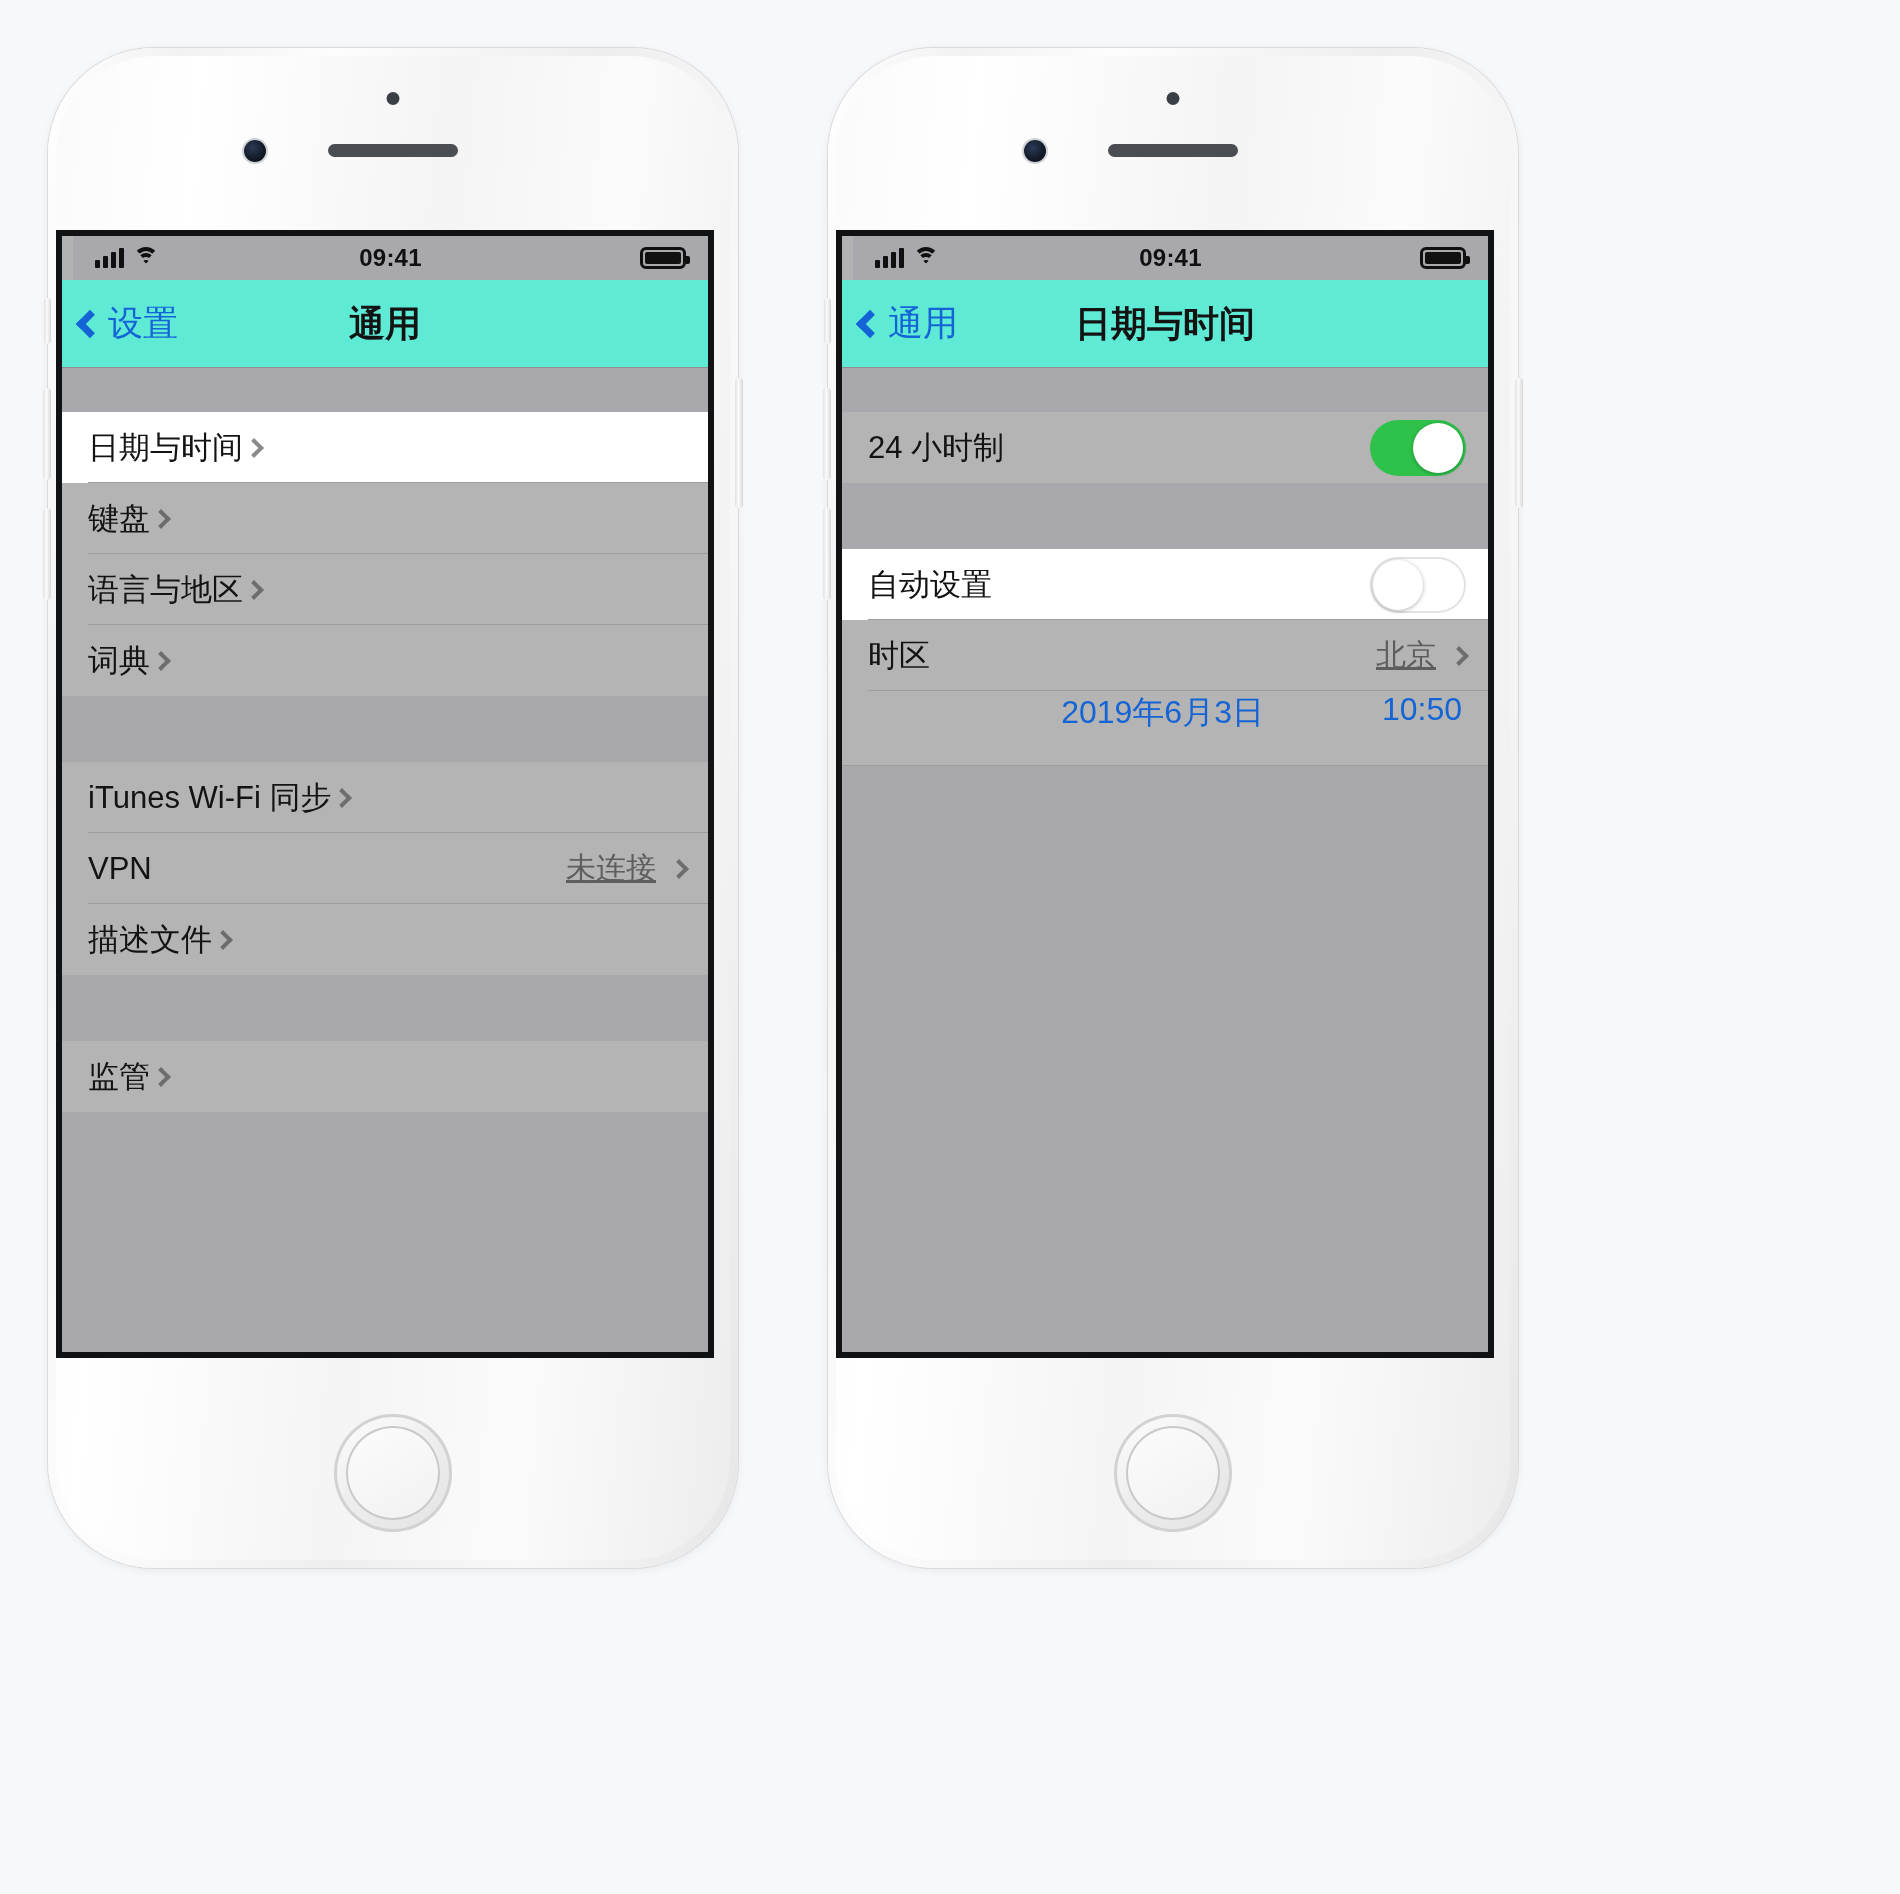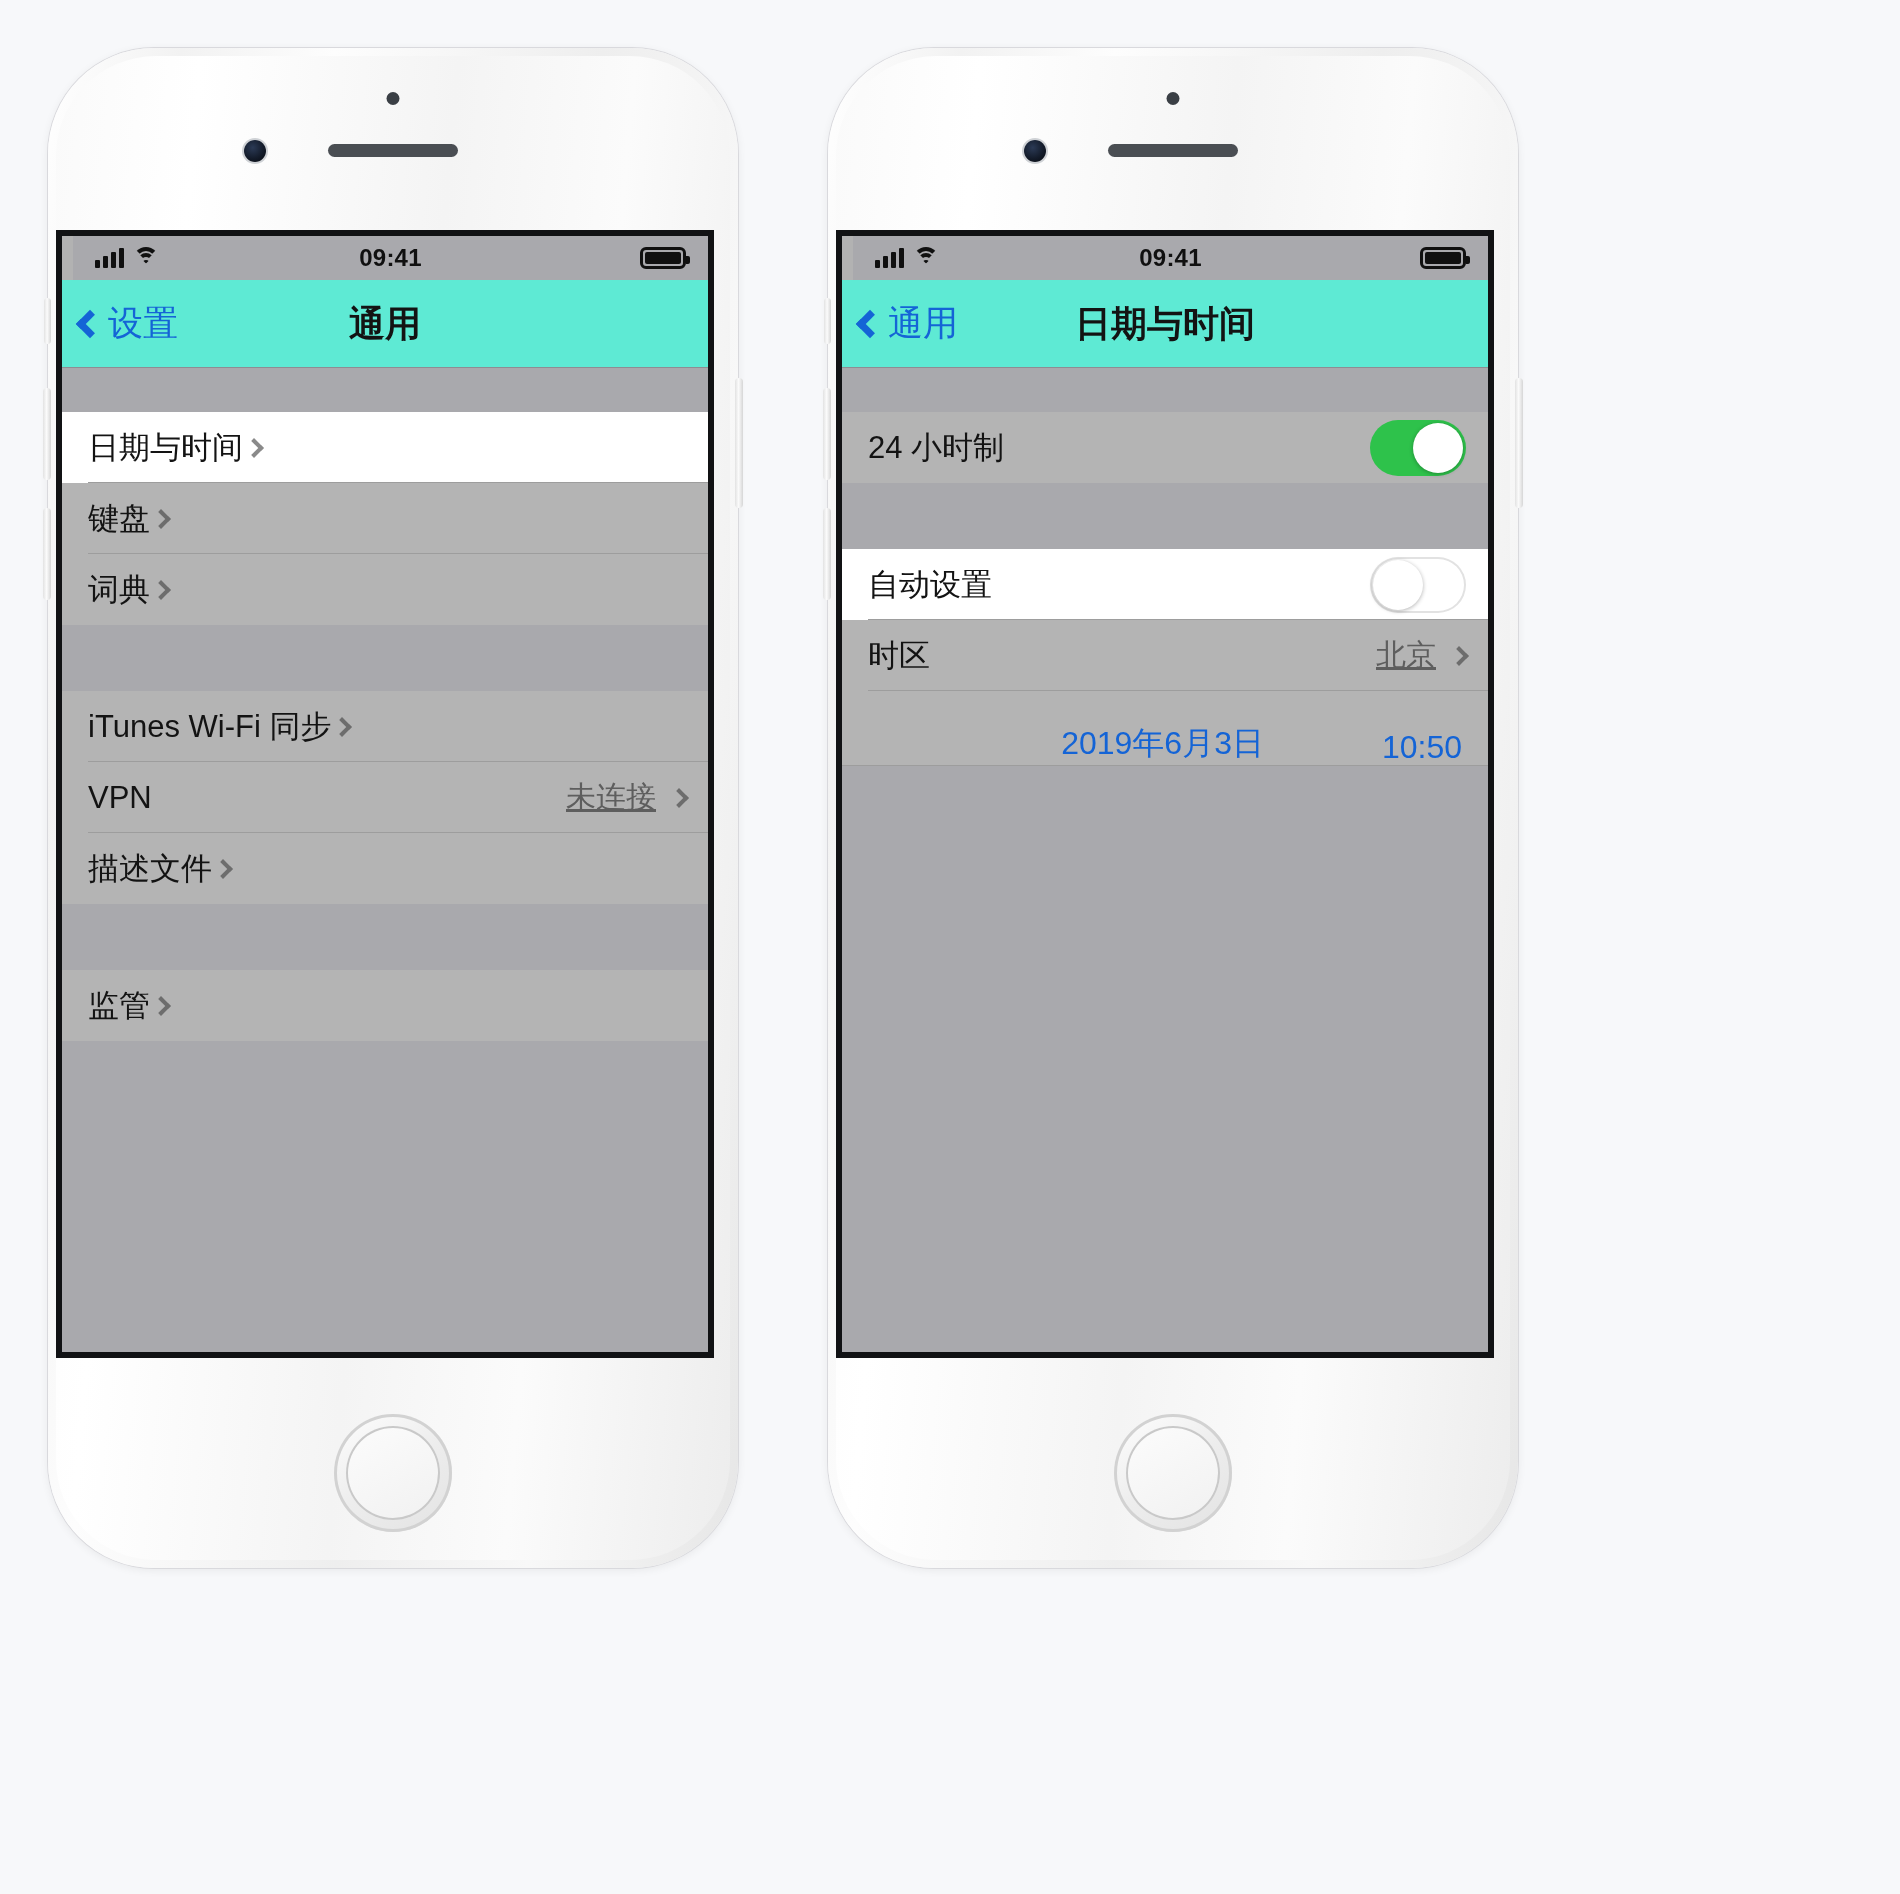--- a/index.html
+++ b/index.html
@@ -170,21 +170,21 @@
   .switch.off { background: #ffffff; box-shadow: inset 0 0 0 2px #e2e2e2; }
   .switch .knob {
     position: absolute; top: 3px; width: 50px; height: 50px; border-radius: 50%;
     background: #ffffff; box-shadow: 0 1px 4px rgba(0,0,0,.30);
   }
   .switch.on  .knob { right: 3px; }
   .switch.off .knob { left: 3px; }
 
   
   .dt-row {
-    position: relative; display: flex; align-items: flex-end;
+    position: relative; display: flex; align-items: flex-start;
     height: 75px; padding: 0 26px; background: #b4b4b4;
     justify-content: flex-end; gap: 118px;
   }
   .dt-row .sep { position:absolute; left:0; right:0; bottom:0; height:1px; background:#9d9d9d; }
   .dt-val { font-size: 32px; color: #1464d6; }
   .filler { background: #a9a9ad; flex: 1; }
 </style>
 </head>
 <body>
 
@@ -242,20 +242,25 @@
             <span class="sep"></span>
           </div>
         </div>
 
         <div class="group">
           <div class="row">
             <span class="row-label">键盘</span>
             <span class="chev"></span>
             <span class="sep"></span>
           </div>
+          <div class="row">
+            <span class="row-label">语言与地区</span>
+            <span class="chev"></span>
+            <span class="sep"></span>
+          </div>
           <div class="row last">
             <span class="row-label">词典</span>
             <span class="chev"></span>
 
           </div>
         </div>
 
         <div class="gap g2"></div>
 
         <div class="group">

